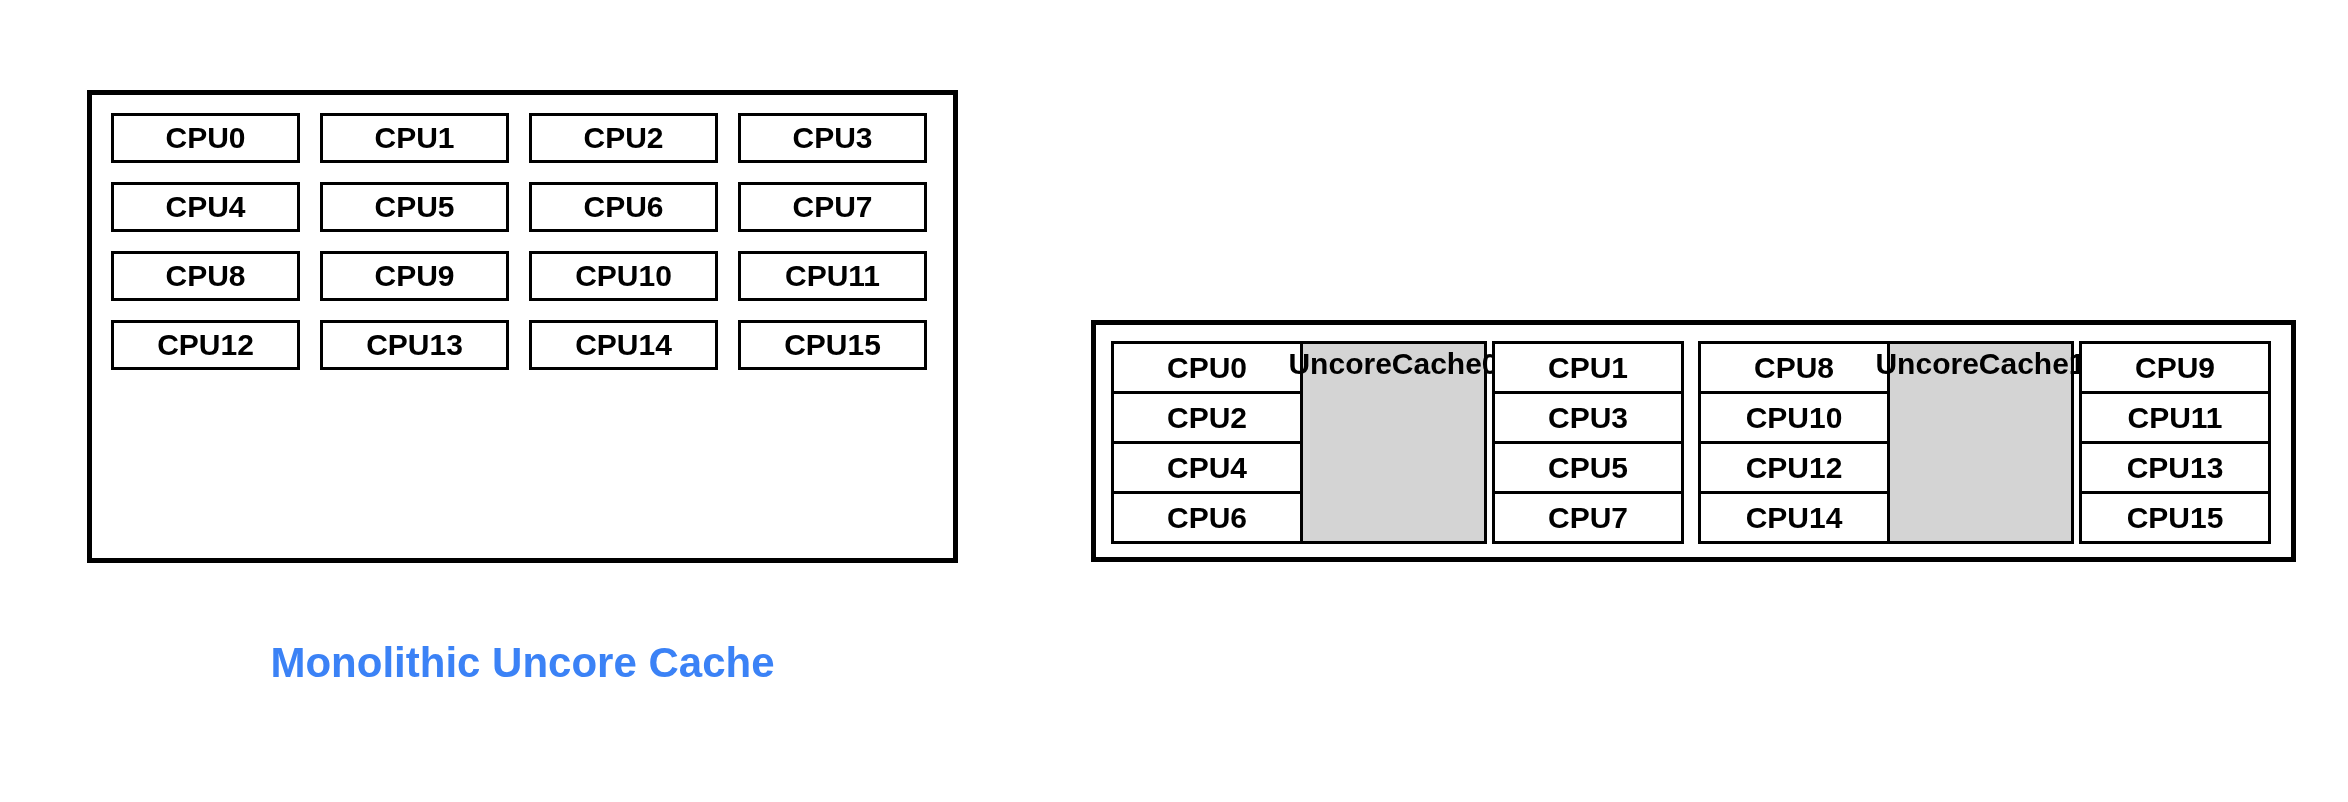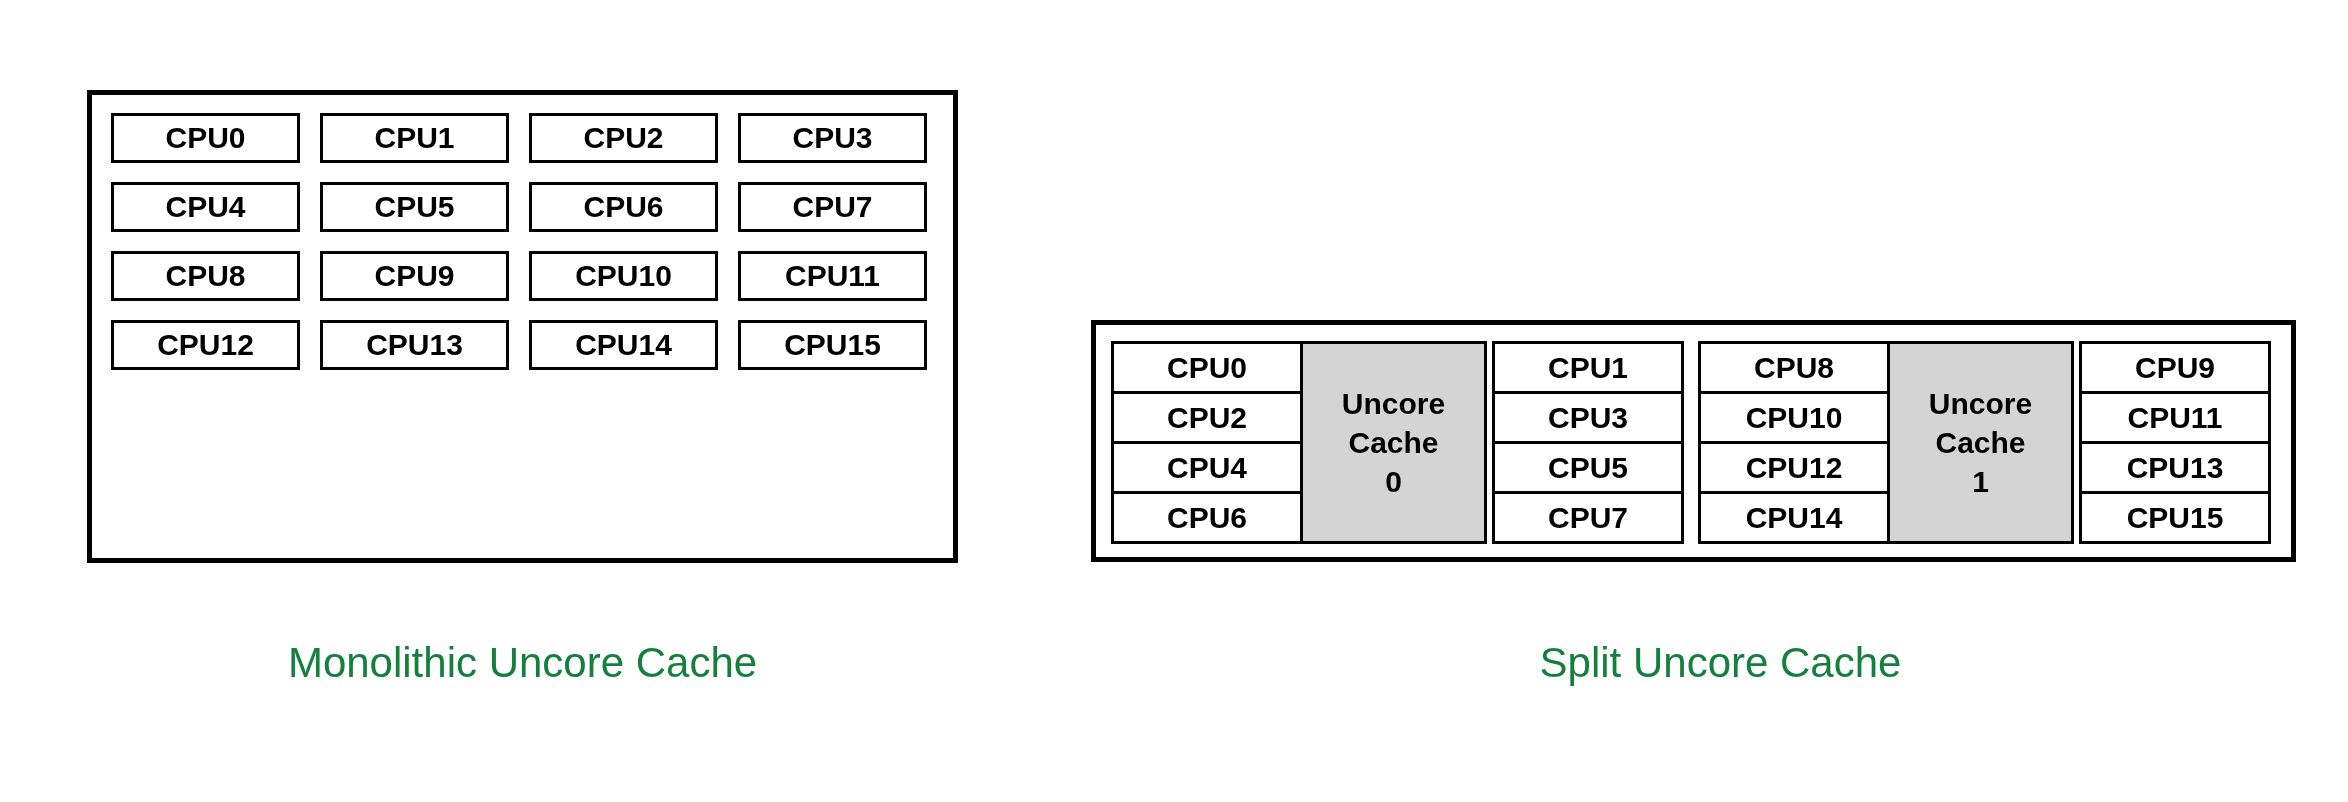--- a/index.html
+++ b/index.html
@@ -90,39 +90,38 @@
     line-height: 1;
   }
   .split-cell:first-child { margin-top: 0; }
   .split-cache {
     width: 187px;
     margin-left: -3px;
     margin-right: 5px;
     border: 3px solid #000;
     background: #d4d4d4;
     display: flex;
-    flex-direction: column;
-    align-items: center;
+    flex-direction: row;
     justify-content: center;
     font-weight: bold;
     font-size: 30px;
     line-height: 39px;
     text-align: center;
   }
   .split-cache span { display: block; }
 
   
   .caption {
     position: absolute;
     top: 638px;
-    font-weight: normal;
+    font-weight: bold;
     font-size: 42px;
     line-height: 50px;
     text-align: center;
-    color: #15803d;
+    color: #3b82f6;
   }
   .caption.mono { left: 64px;  width: 871px; }
   .caption.split { left: 1095px; width: 1205px; }
 </style>
 </head>
 <body>
 
 <div class="canvas">
 
   <div class="mono-outer">
@@ -184,15 +183,14 @@
         <div class="split-cell">CPU9</div>
         <div class="split-cell">CPU11</div>
         <div class="split-cell">CPU13</div>
         <div class="split-cell">CPU15</div>
       </div>
     </div>
 
   </div>
 
   <div class="caption mono">Monolithic Uncore Cache</div>
-  <div class="caption split">Split Uncore Cache</div>
 
 </div>
 
 </body></html>

